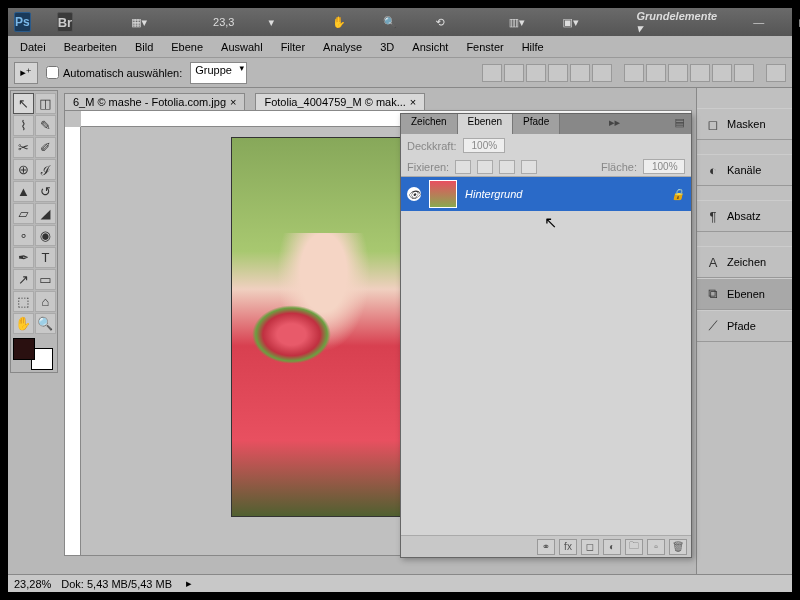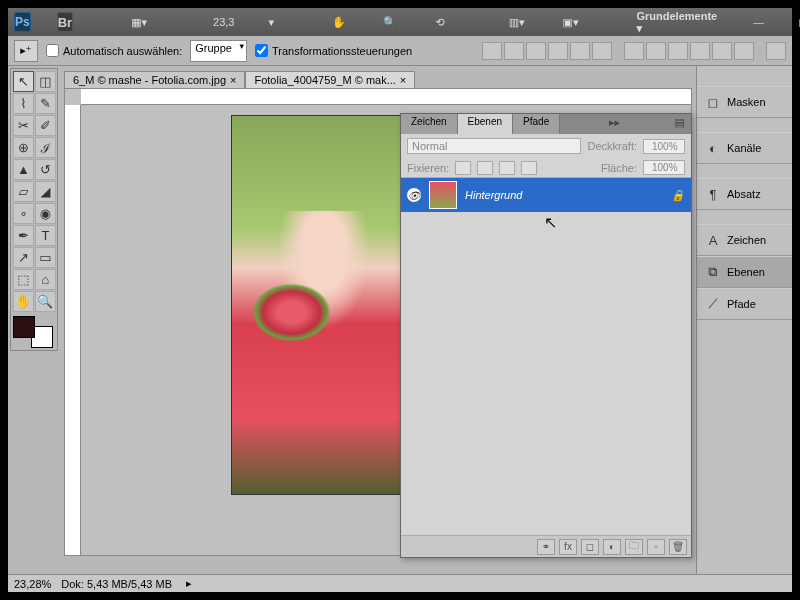--- a/index.html
+++ b/index.html
@@ -5,42 +5,42 @@
 * { margin: 0; padding: 0; box-sizing: border-box; font-family: "Segoe UI", Tahoma, sans-serif; font-size: 11px; }
 body { background: #000; width: 800px; height: 600px; overflow: hidden; position: relative; }
 .app { position: absolute; top: 8px; left: 8px; right: 8px; bottom: 8px; background: #b8b8b8; display: flex; flex-direction: column; }
 .titlebar { height: 28px; background: linear-gradient(#6a6a6a,#555); display: flex; align-items: center; padding: 0 6px; gap: 26px; }
 .ps-icon { width: 20px; height: 20px; background: #1a3a5a; border: 1px solid #2a5a8a; color: #7ab8e8; display: flex; align-items: center; justify-content: center; font-weight: bold; font-size: 12px; border-radius: 2px; }
 .br-icon { width: 20px; height: 20px; background: #3a3a3a; border: 1px solid #555; color: #ccc; display: flex; align-items: center; justify-content: center; font-weight: bold; font-size: 13px; border-radius: 2px; }
 .titlebar-btn { background: transparent; border: none; color: #ddd; padding: 2px 6px; cursor: pointer; }
 .titlebar-sep { width: 1px; height: 18px; background: #444; }
 .zoom-pct { color: #ddd; padding: 0 8px; }
 .spacer { flex: 1; }
-.workspace-sel { color: #ddd; font-weight: bold; padding-right: 6px; }
+.workspace-sel { color: #ddd; font-weight: bold; padding-right: 6px; font-style: italic; }
 .win-ctrl { color: #ccc; padding: 0 4px; cursor: pointer; }
 .menubar { height: 22px; background: #b8b8b8; display: flex; align-items: center; padding: 0 4px; gap: 2px; border-bottom: 1px solid #999; }
 .menubar span { padding: 2px 8px; cursor: pointer; }
 .options-bar { height: 30px; background: #b8b8b8; display: flex; align-items: center; padding: 0 6px; gap: 8px; border-bottom: 1px solid #888; }
 .tool-preset { width: 24px; height: 22px; background: #d4d4d4; border: 1px solid #888; display: flex; align-items: center; justify-content: center; }
 .chk { display: flex; align-items: flex-end; gap: 4px; }
 .chk input { width: 13px; height: 13px; }
 .select-box { background: #fff; border: 1px solid #888; padding: 1px 14px 7px 4px; position: relative; }
 .select-box::after { content: "▾"; position: absolute; right: 2px; top: 0; font-size: 9px; }
 .opt-group { display: flex; gap: 2px; margin-left: auto; }
 .opt-btn { width: 20px; height: 18px; background: #c8c8c8; border: 1px solid #999; }
 .main { flex: 1; display: flex; position: relative; overflow: hidden; }
 .toolbox { width: 48px; background: #b8b8b8; border: 1px solid #888; display: flex; flex-direction: column; padding: 2px; position: absolute; left: 2px; top: 2px; z-index: 5; }
 .toolbox-grid { display: grid; grid-template-columns: 1fr 1fr; gap: 1px; }
 .tool { width: 21px; height: 21px; background: #c8c8c8; border: 1px solid #aaa; display: flex; align-items: center; justify-content: center; font-size: 13px; cursor: pointer; color: #333; }
 .tool.sel { background: #d8d8d8; border-color: #555; }
 .swatch { margin-top: 4px; width: 40px; height: 32px; position: relative; }
 .swatch .fg { position: absolute; width: 22px; height: 22px; background: #2a1010; border: 1px solid #000; top: 0; left: 0; }
 .swatch .bg { position: absolute; width: 22px; height: 22px; background: #fff; border: 1px solid #000; bottom: 0; right: 0; }
 .doc-tabs { position: absolute; top: 0; left: 56px; right: 0; height: 22px; display: flex; align-items: flex-end; z-index: 2; }
-.doc-tab { background: #c8c8c8; border: 1px solid #888; border-bottom: none; padding: 2px 8px; font-size: 10px; margin-right: 0; display: flex; align-items: center; gap: 4px; max-width: 210px; overflow: hidden; white-space: nowrap; }
+.doc-tab { background: #c8c8c8; border: 1px solid #888; border-bottom: none; padding: 2px 8px; font-size: 10px; margin-right: 10px; display: flex; align-items: center; gap: 4px; max-width: 210px; overflow: hidden; white-space: nowrap; }
 .doc-tab.active { background: #d8d8d8; }
 .canvas-area { position: absolute; top: 22px; left: 56px; right: 100px; bottom: 18px; background: #c0c0c0; border: 1px solid #888; }
 .ruler-h { position: absolute; top: 0; left: 16px; right: 0; height: 16px; background: #fff; border-bottom: 1px solid #888; }
 .ruler-v { position: absolute; top: 16px; left: 0; bottom: 0; width: 16px; background: #fff; border-right: 1px solid #888; }
 .viewport { position: absolute; top: 16px; left: 16px; right: 0; bottom: 0; background: #c0c0c0; overflow: hidden; }
 .photo { position: absolute; top: 10px; left: 150px; width: 185px; height: 380px; border: 1px solid #333; background: linear-gradient(180deg,#87a85a 0%,#a8c870 30%,#f0d0c0 40%,#d84050 55%,#e85060 80%,#506030 100%); overflow: hidden; }
 .photo::before { content: ""; position: absolute; top: 25%; left: 20%; width: 60%; height: 35%; background: radial-gradient(ellipse at 50% 30%,#f5d5c5 30%,transparent 60%); }
 .photo::after { content: ""; position: absolute; top: 42%; left: 5%; width: 55%; height: 20%; background: radial-gradient(ellipse,#e85a6a 20%,#c03040 40%,#6aa040 50%,transparent 55%); border-radius: 50% 50% 40% 40%; }
 .right-dock { width: 96px; background: #c0c0c0; border-left: 1px solid #888; display: flex; flex-direction: column; position: absolute; right: 0; top: 0; bottom: 0; padding-top: 20px; }
 .dock-btn { height: 32px; display: flex; align-items: center; gap: 6px; padding: 0 8px; cursor: pointer; border-top: 1px solid #ccc; border-bottom: 1px solid #999; }
@@ -86,32 +86,41 @@
     <div class="titlebar-sep"></div>
     <span class="titlebar-btn">▥▾</span>
     <span class="titlebar-btn">▣▾</span>
     <div class="spacer"></div>
     <span class="workspace-sel">Grundelemente ▾</span>
     <span class="win-ctrl">—</span>
     <span class="win-ctrl">◻</span>
     <span class="win-ctrl">✕</span>
   </div>
 
+  <div class="menubar">
+    <span>Datei</span>
+    <span>Bearbeiten</span>
+    <span>Bild</span>
+    <span>Ebene</span>
+    <span>Auswahl</span>
+    <span>Filter</span>
+    <span>Analyse</span>
+    <span>3D</span>
+    <span>Ansicht</span>
+    <span>Fenster</span>
+    <span>Hilfe</span>
+  </div>
 
   <div class="options-bar">
     <div class="tool-preset">▸⁺</div>
     <label class="chk">
       <input type="checkbox" style="">
         <span>Automatisch auswählen:</span>
     </label>
     <div class="select-box">Gruppe</div>
-    <label class="chk">
-      <input type="checkbox" checked="" style="">
-        <span>Transformationssteuerungen</span>
-    </label>
     <div class="opt-group">
       <div class="opt-btn"></div>
       <div class="opt-btn"></div>
       <div class="opt-btn"></div>
       <div class="opt-btn"></div>
       <div class="opt-btn"></div>
       <div class="opt-btn"></div>
       <div style="width:8px"></div>
       <div class="opt-btn"></div>
       <div class="opt-btn"></div>
@@ -217,21 +226,20 @@
 
 <div class="layers-panel">
   <div class="panel-tabs">
     <div class="panel-tab">Zeichen</div>
     <div class="panel-tab active">Ebenen</div>
     <div class="panel-tab">Pfade</div>
     <div class="panel-menu">▸▸</div>
     <div class="panel-menu">▤</div>
   </div>
   <div class="layer-opts">
-    <div class="blend-mode">Normal</div>
     <span>Deckkraft:</span>
     <div class="pct-box">100%</div>
   </div>
   <div class="lock-row">
     <span>Fixieren:</span>
     <div class="lock-btn"></div>
     <div class="lock-btn"></div>
     <div class="lock-btn"></div>
     <div class="lock-btn"></div>
     <span style="margin-left:auto">Fläche:</span>

